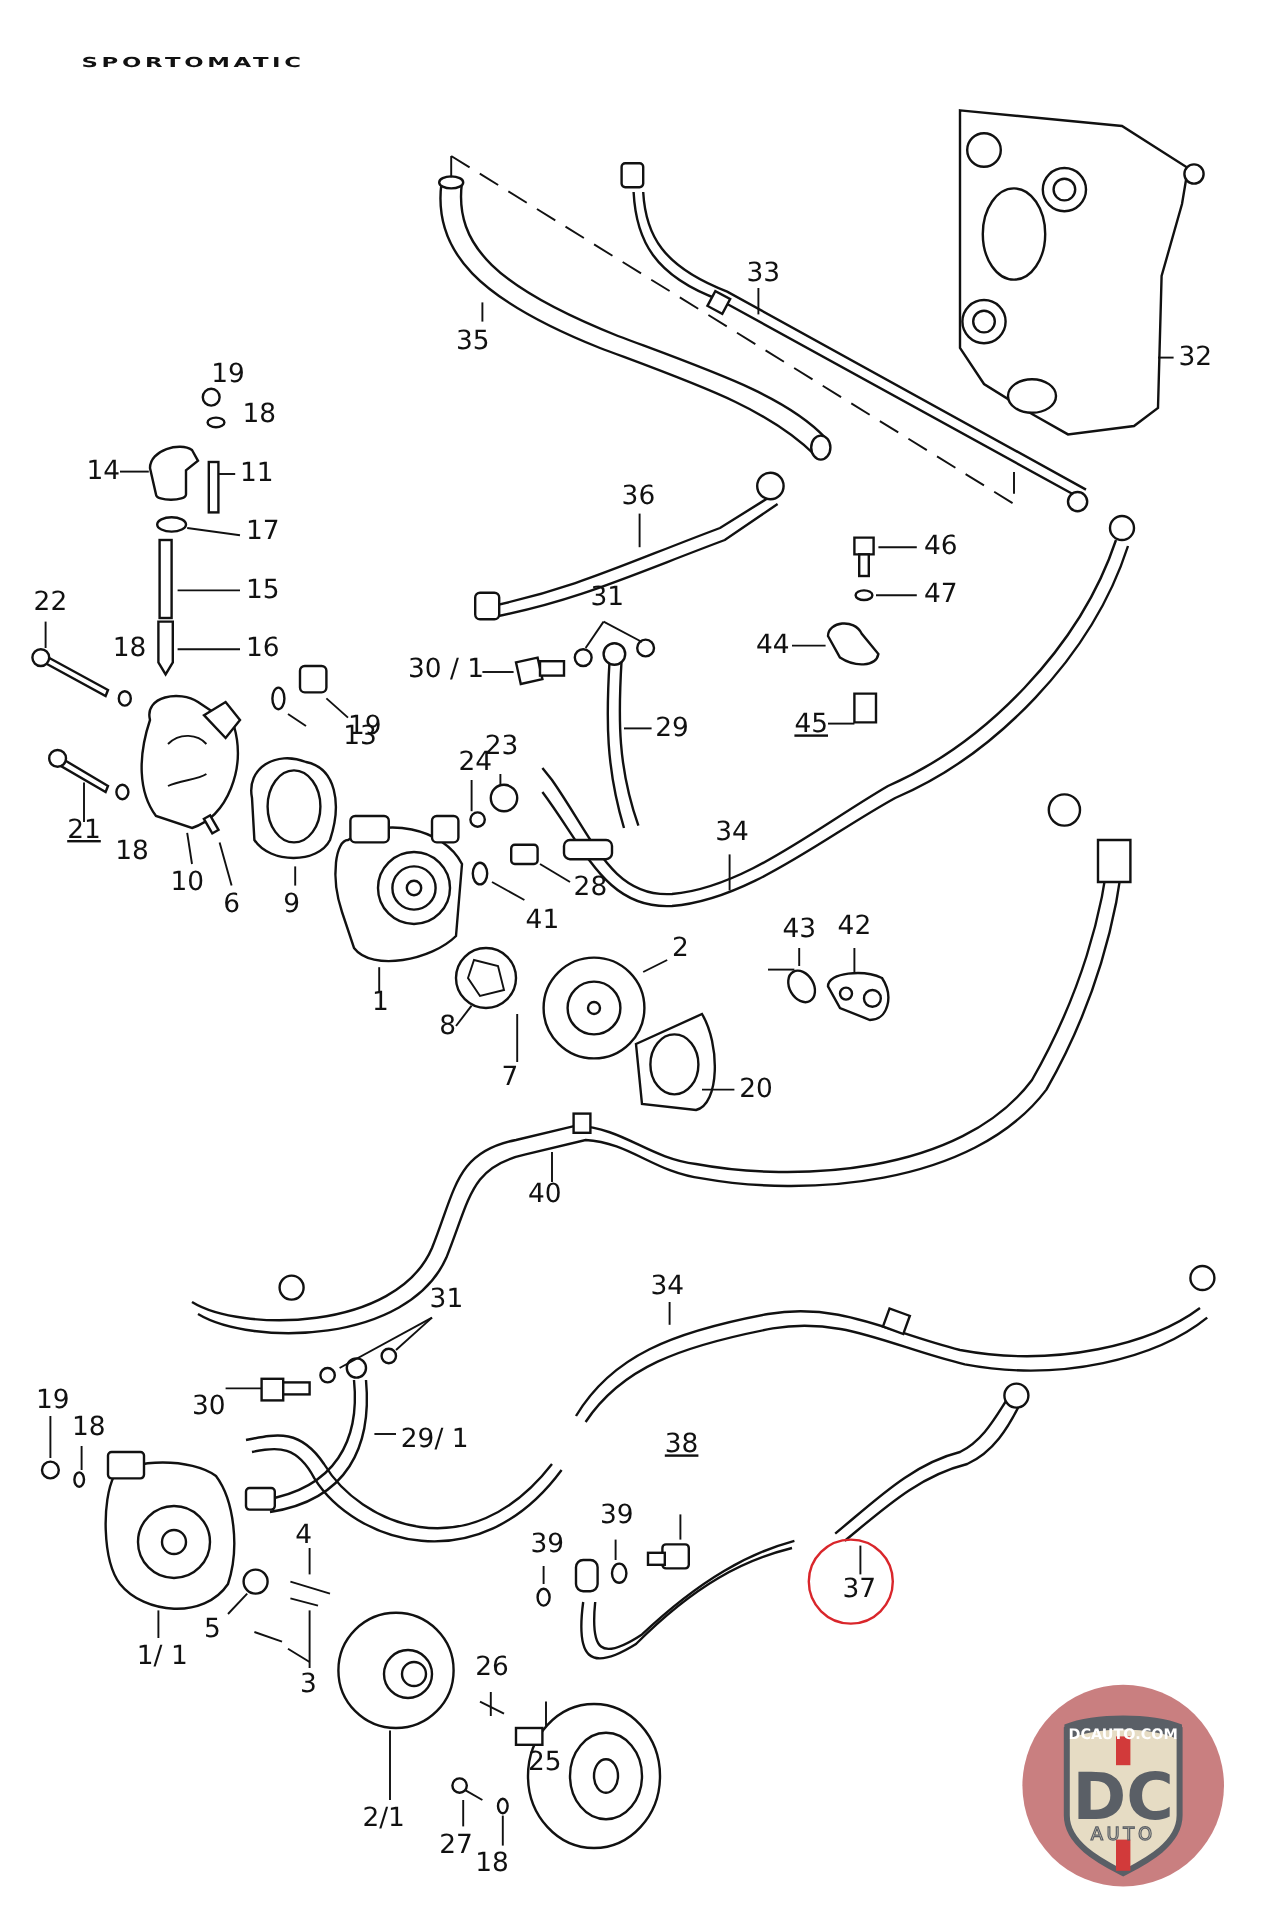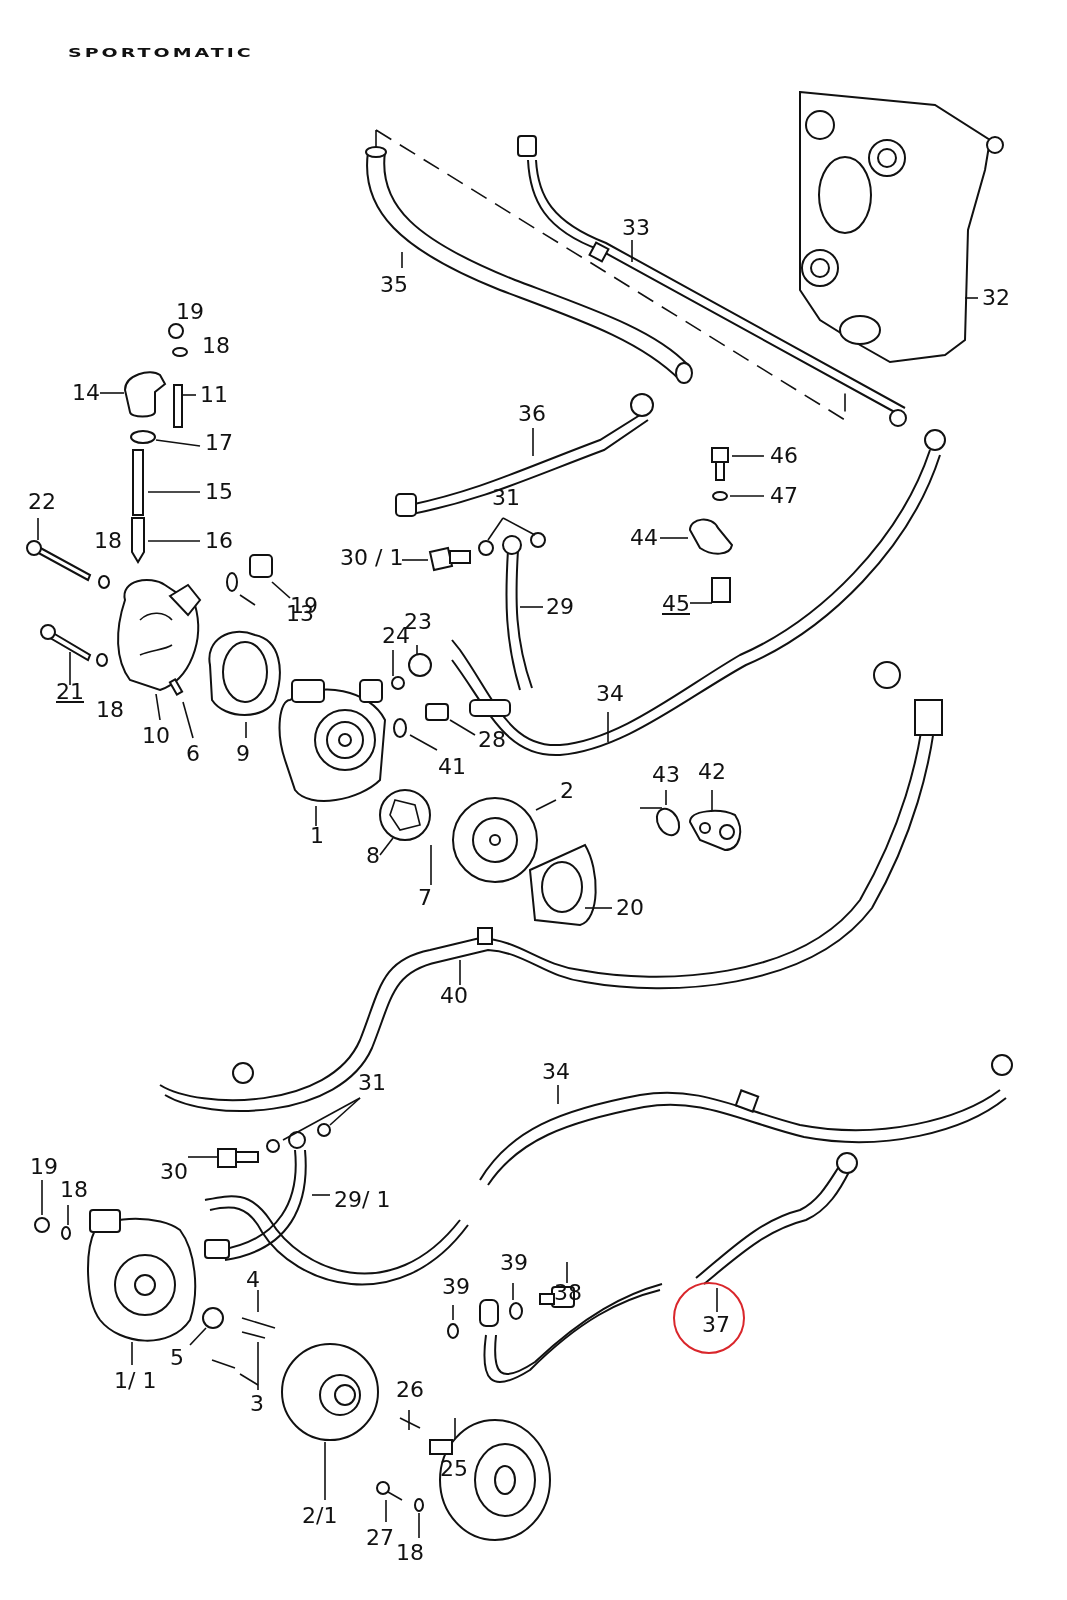--- a/index.html
+++ b/index.html
@@ -344,22 +344,34 @@
       <div class="lbl" style="left: 160px; top: 1146px; margin-top: 15px;">30</div>
       <div class="lbl" style="left: 334px; top: 1189px;">29/ 1</div>
       <div class="lbl" style="left: 30px; top: 1156px;">19</div>
       <div class="lbl" style="left: 60px; top: 1179px;">18</div>
       <div class="lbl" style="left: 246px; top: 1269px;">4</div>
       <div class="lbl" style="left: 170px; top: 1347px;">5</div>
       <div class="lbl" style="left: 114px; top: 1370px;">1/ 1</div>
       <div class="lbl" style="left: 250px; top: 1393px;">3</div>
       <div class="lbl" style="left: 442px; top: 1276px;">39</div>
       <div class="lbl" style="left: 500px; top: 1252px;">39</div>
-      <div class="lbl" style="left: 554px; top: 1282px;">38</div>
+      <div class="lbl" style="left: 554px; top: 1193px; text-decoration: underline;">38</div>
       <div class="lbl" style="left: 702px; top: 1314px;">37</div>
       <div class="lbl" style="left: 396px; top: 1379px;">26</div>
       <div class="lbl" style="left: 440px; top: 1458px;">25</div>
       <div class="lbl" style="left: 302px; top: 1505px;">2/1</div>
       <div class="lbl" style="left: 366px; top: 1527px;">27</div>
       <div class="lbl" style="left: 396px; top: 1542px;">18</div>
     </div>
 
+  <div class="logo">
+    <svg width="170" height="170" viewBox="0 0 170 170">
+      <circle cx="85" cy="85" r="84" fill="#c97f80"></circle>
+      <path d="M38 38 C60 28, 110 28, 132 38 L132 110 C132 135, 100 150, 85 158 C70 150, 38 135, 38 110 Z" fill="#e6dcc4" stroke="#5a5f66" stroke-width="5"></path>
+      <rect x="79" y="44" width="12" height="24" fill="#d23a3a"></rect>
+      <rect x="79" y="130" width="12" height="26" fill="#d23a3a"></rect>
+      <path d="M36 48 C60 35, 110 35, 134 48 L134 34 C110 24, 60 24, 36 34 Z" fill="#5a5f66"></path>
+      <text x="85" y="46" text-anchor="middle" font-size="12" font-weight="bold" fill="#ffffff">DCAUTO.COM</text>
+      <text x="85" y="113" text-anchor="middle" font-size="54" font-weight="bold" fill="#5a5f66">DC</text>
+      <text x="85" y="130" text-anchor="middle" font-size="15" fill="none" stroke="#5a5f66" stroke-width="1" letter-spacing="3">AUTO</text>
+    </svg>
+  </div>
 </div>
 
 </body></html>

